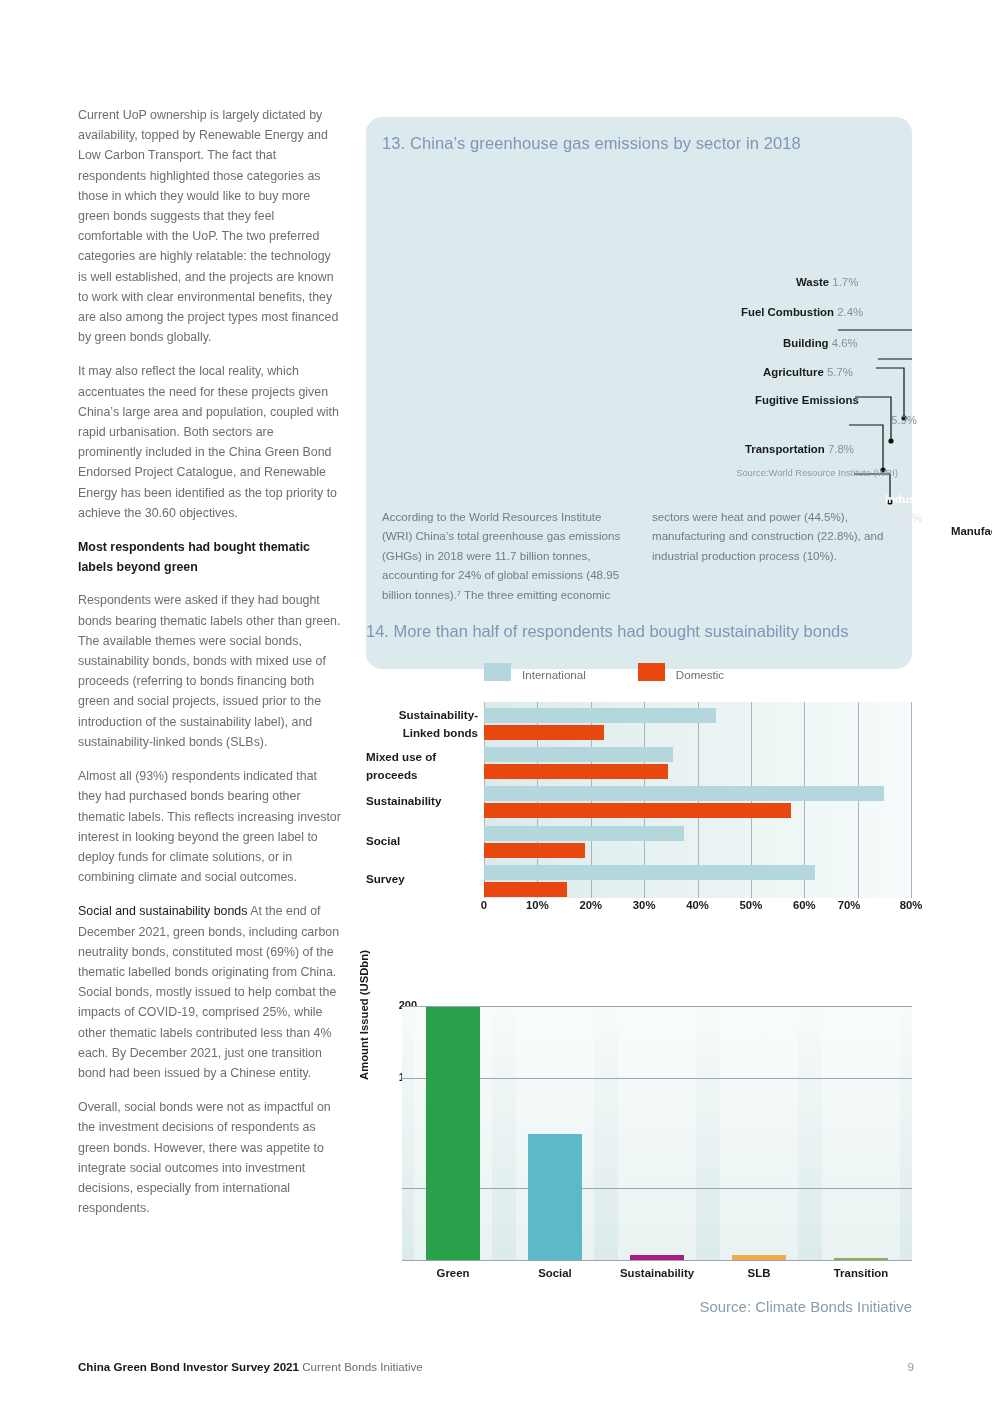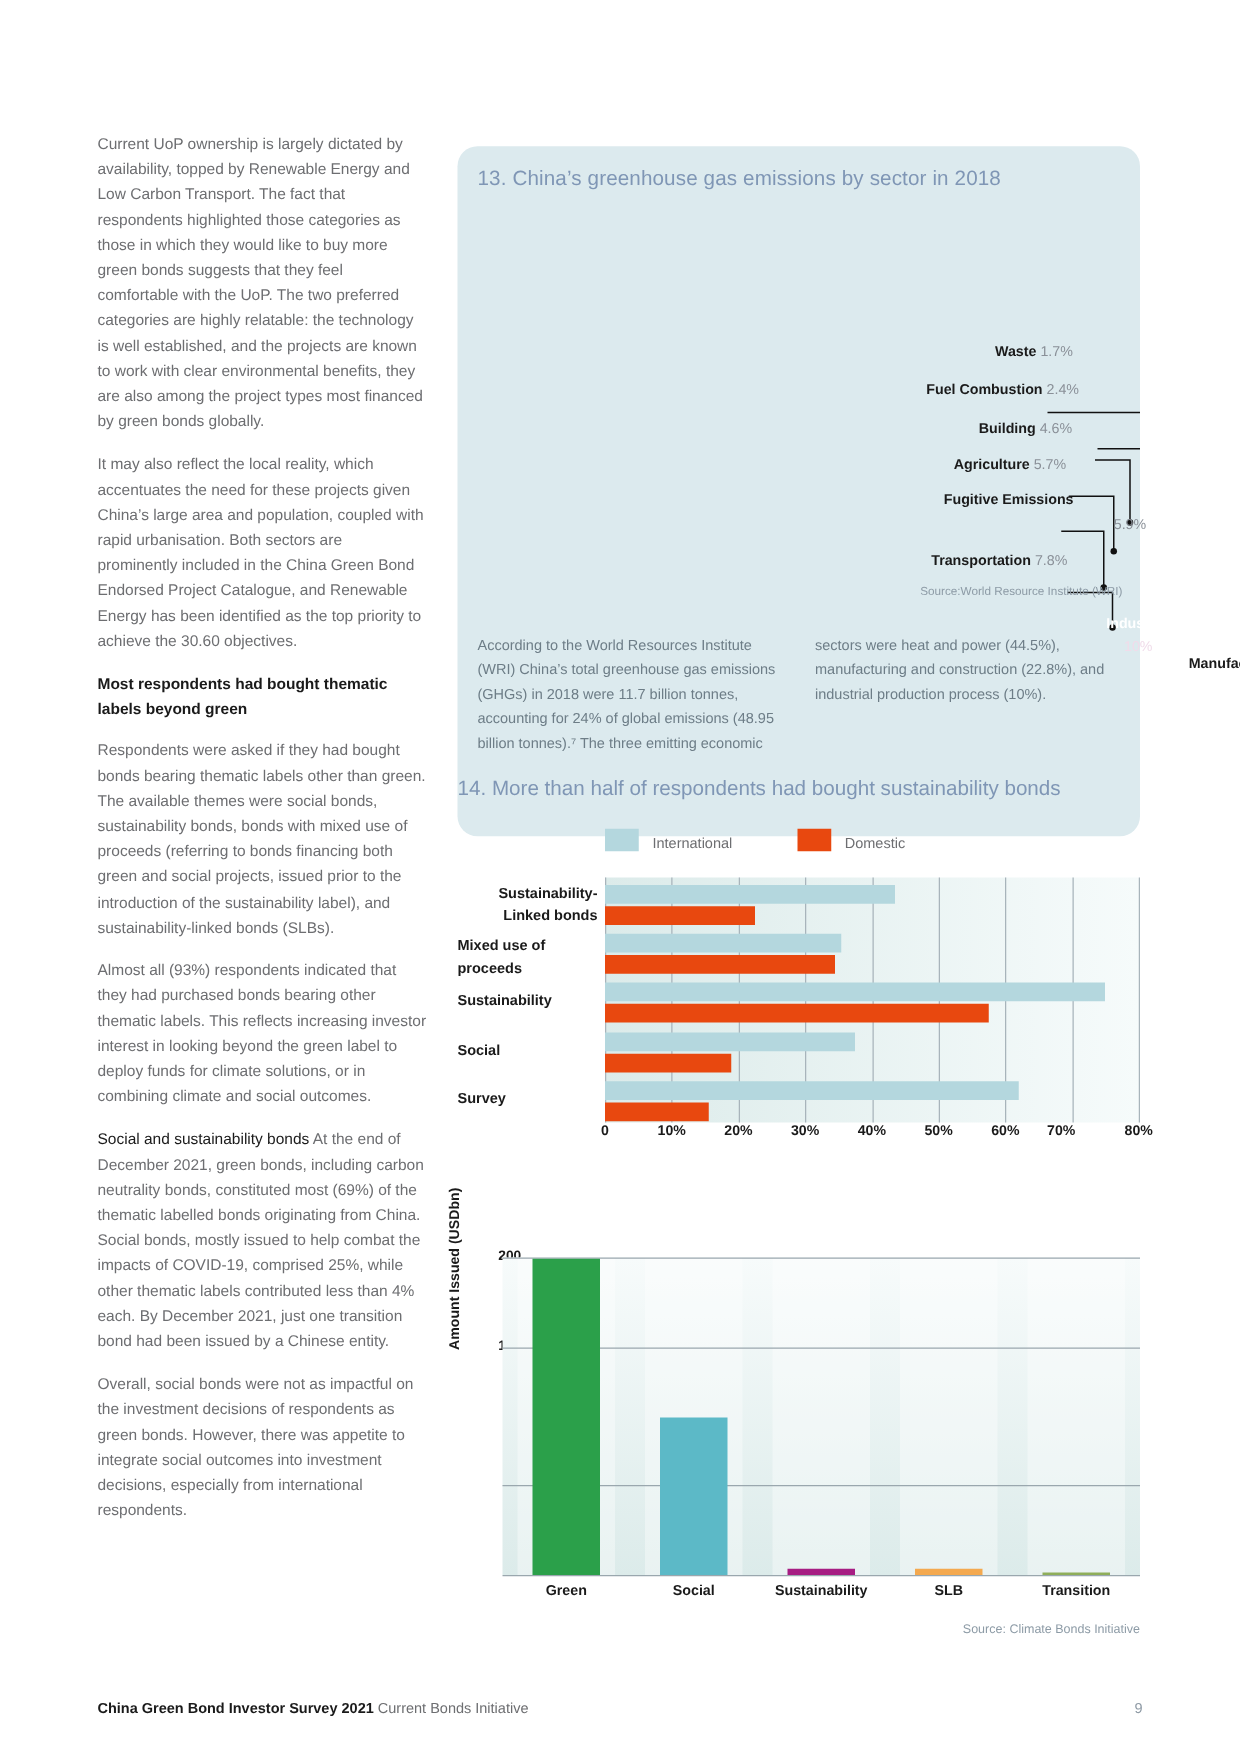--- a/index.html
+++ b/index.html
@@ -108,21 +108,21 @@
   .ytitle15{
     position:absolute;left:358px;top:1080px;
     font-size:11.3px;font-weight:bold;color:#1a1a1a;
     transform:rotate(-90deg);transform-origin:left top;white-space:nowrap;
   }
   .xcats15{position:absolute;left:402px;top:1267px;width:510px;height:20px;}
   .xcats15 .c{
     position:absolute;top:0;font-size:11.4px;font-weight:bold;color:#1a1a1a;
     transform:translateX(-50%);white-space:nowrap;
   }
-  .src-cbi{position:absolute;right:80px;top:1298px;font-size:10px;color:#8d9ba6;}
+  .src-cbi{position:absolute;right:80px;top:1298px;font-size:15px;color:#8d9ba6;}
 
   
   .footer{
     position:absolute;left:78px;right:78px;top:1355px;height:22px;
     display:flex;align-items:center;justify-content:space-between;
   }
   .footer .ft{font-size:11.6px;color:#6d6e71;}
   .footer .ft b{color:#1a1a1a;font-weight:bold;}
   .footer .pg{font-size:11.6px;color:#8e9aa5;}
 

